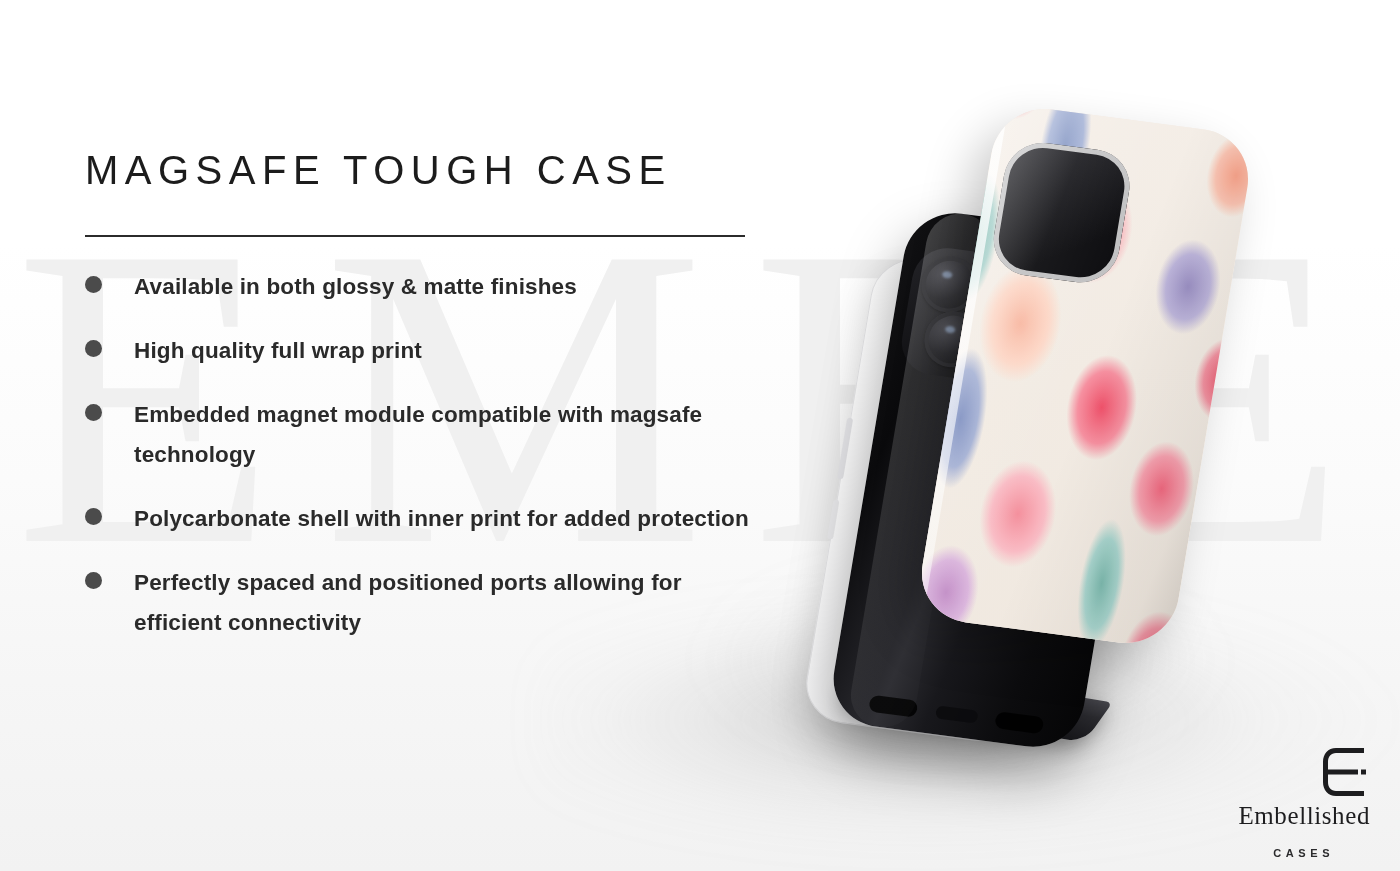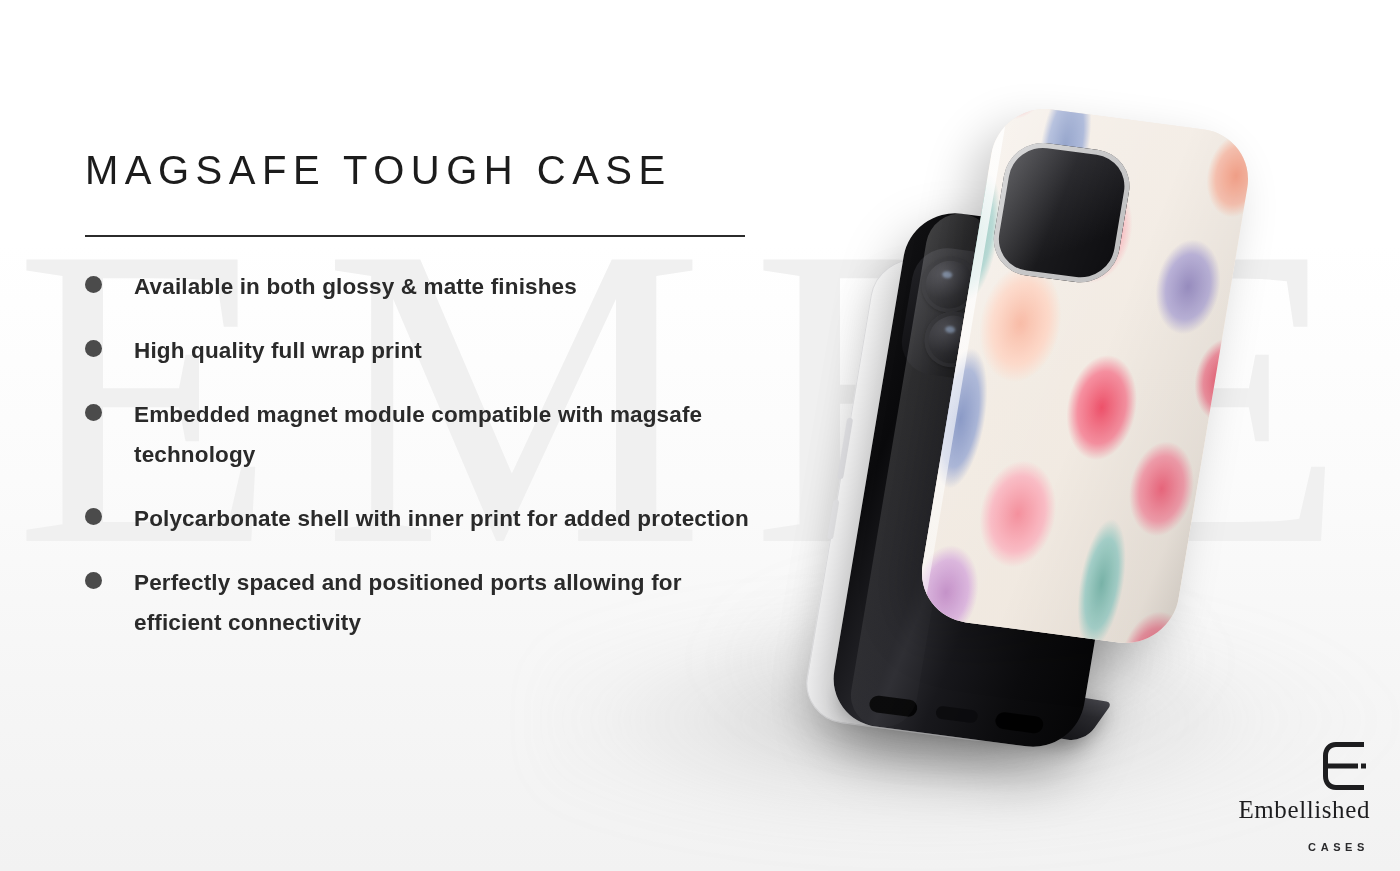--- a/index.html
+++ b/index.html
@@ -262,22 +262,22 @@
   }
   .floral-edge-hl{
     position:absolute; left:0; top:0;
     width:9px; height:100%;
     background:linear-gradient(180deg,rgba(255,255,255,.85),rgba(255,255,255,.45));
     border-radius:52px 0 0 52px;
   }
 
   
   .logo{
-    position:absolute; right:30px; bottom:18px;
-    text-align:right;
+    position:absolute; right:30px; bottom:12px;
+    text-align:center;
     user-select:none;
   }
   .logo-mark{
     display:block;
     margin:0 0 4px auto;
     width:50px; height:52px;
   }
   .logo-name{
     font-family:"Liberation Serif", serif;
     font-size:25px;

